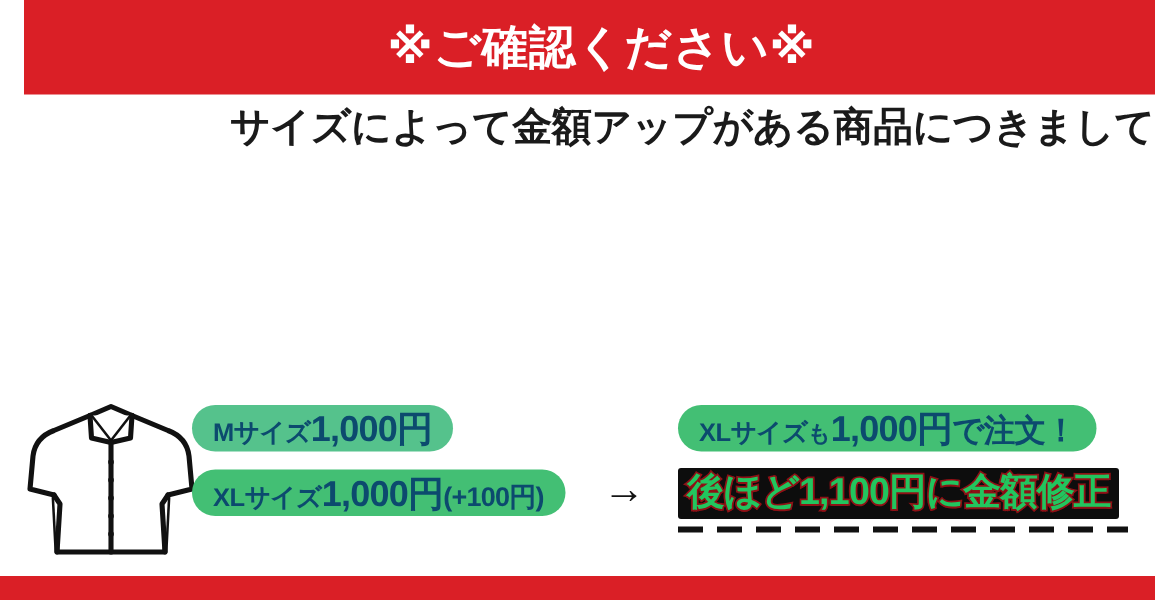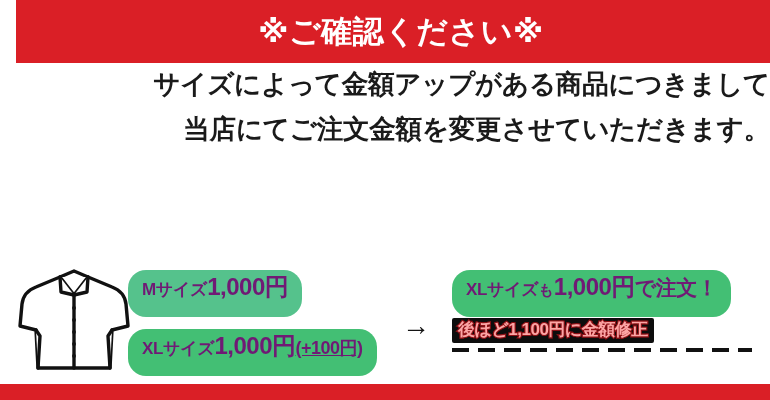--- a/index.html
+++ b/index.html
@@ -81,45 +81,44 @@
   
   .left-group {
     position: absolute;
     left: 128px;
     top: 8px;
     width: 262px;
   }
   .pill {
     display: inline-block;
     border-radius: 18px;
-    padding: 4px 14px 18px 14px;
+    padding: 4px 14px 2px 14px;
     white-space: nowrap;
     line-height: 1.05;
-    color: #701a75;
+    color: #0c4a6e;
   }
   .pill-green-a { background: #55c28c; }
   .pill-green-b { background: #43bf74; }
 
   .pill-m   { margin-bottom: 12px; }
 
   .sz-label {
     font-size: 17px;
     font-weight: 700;
     letter-spacing: -0.3px;
   }
   .sz-price {
     font-size: 24px;
     font-weight: 700;
     letter-spacing: -0.5px;
   }
   .sz-extra {
     font-size: 18px;
     font-weight: 700;
     letter-spacing: -0.5px;
-    text-decoration: underline;
   }
 
   
   .arrow {
     position: absolute;
     left: 402px;
     top: 50px;
     font-size: 28px;
     font-weight: 400;
     color: #141414;
@@ -127,21 +126,21 @@
   }
 
   
   .right-group {
     position: absolute;
     left: 452px;
     top: 8px;
     width: 306px;
   }
   .pill-xl-ok {
-    margin-bottom: 1px;
+    margin-bottom: 11px;
   }
   .ok-prefix {
     font-size: 17px;
     font-weight: 700;
     letter-spacing: -0.3px;
   }
   .ok-mo {
     font-size: 15px;
     font-weight: 700;
   }
@@ -157,24 +156,24 @@
   }
 
   
   .correction-strip {
     display: inline-block;
     background: #0d0d0d;
     padding: 2px 6px 3px 6px;
     border-radius: 2px;
   }
   .correction-text {
-    font-size: 17px;
-    font-weight: 700;
-    letter-spacing: -0.5px;
-    color: #fca5a5;
+    font-size: 25px;
+    font-weight: 700;
+    letter-spacing: -0.5px;
+    color: #22c55e;
     white-space: nowrap;
     line-height: 1.15;
     -webkit-text-stroke: 2.2px #8e1116;
     paint-order: stroke fill;
     text-shadow:
        1px 0 0 #8e1116, -1px 0 0 #8e1116,
        0 1px 0 #8e1116, 0 -1px 0 #8e1116;
   }
   .dashed-underline {
     margin-top: 5px;
@@ -200,21 +199,20 @@
 <body>
 
 <div id="banner">
 
   <div class="header-bar">
     <div class="header-title">※ご確認ください※</div>
   </div>
 
   <div class="body-lines">
     <div class="body-line">サイズによって金額アップがある商品につきまして</div>
-    <div class="body-line">当店にてご注文金額を変更させていただきます。</div>
   </div>
 
   <div class="compare-zone">
 
     <div class="shirt-icon">
       <svg viewBox="0 0 116 106" xmlns="http://www.w3.org/2000/svg">
         <g fill="#ffffff" stroke="#111111" stroke-width="3.4" stroke-linejoin="round" stroke-linecap="round">
           <path d="M44 9 L58 3 L72 9
                    L96 19 C104 22 109 28 110 36
                    L112 58 L96 62 L94 100

